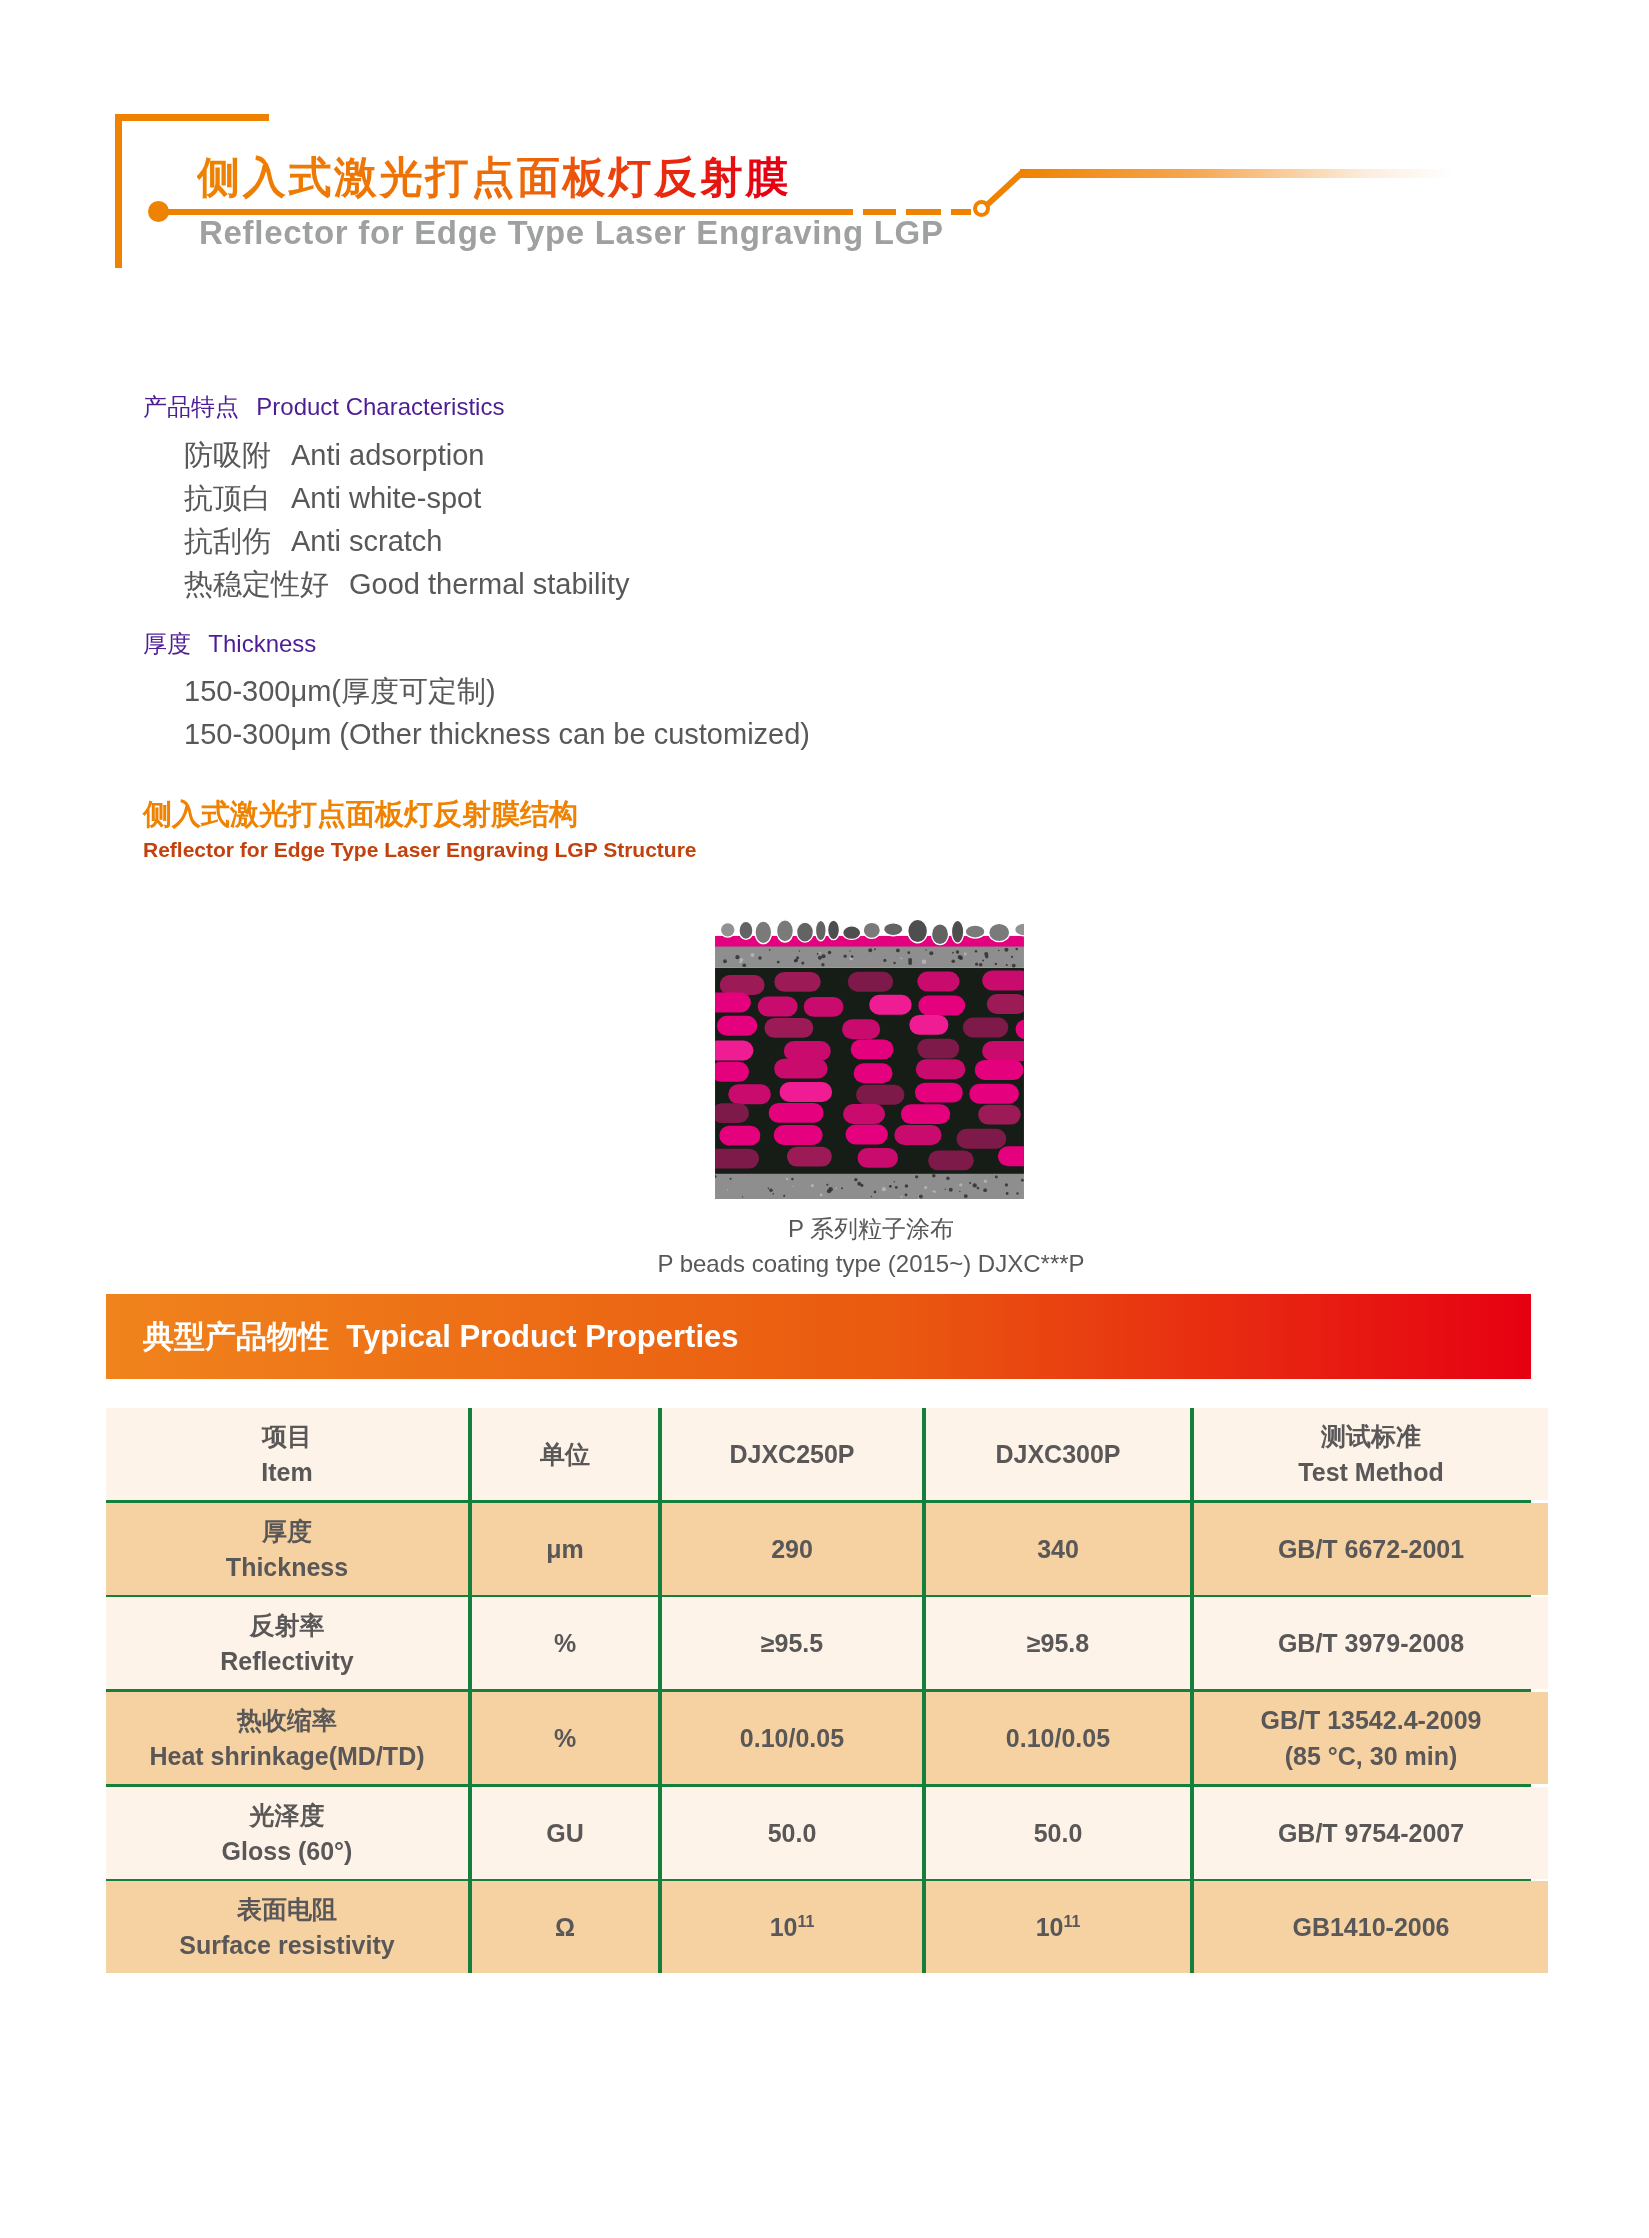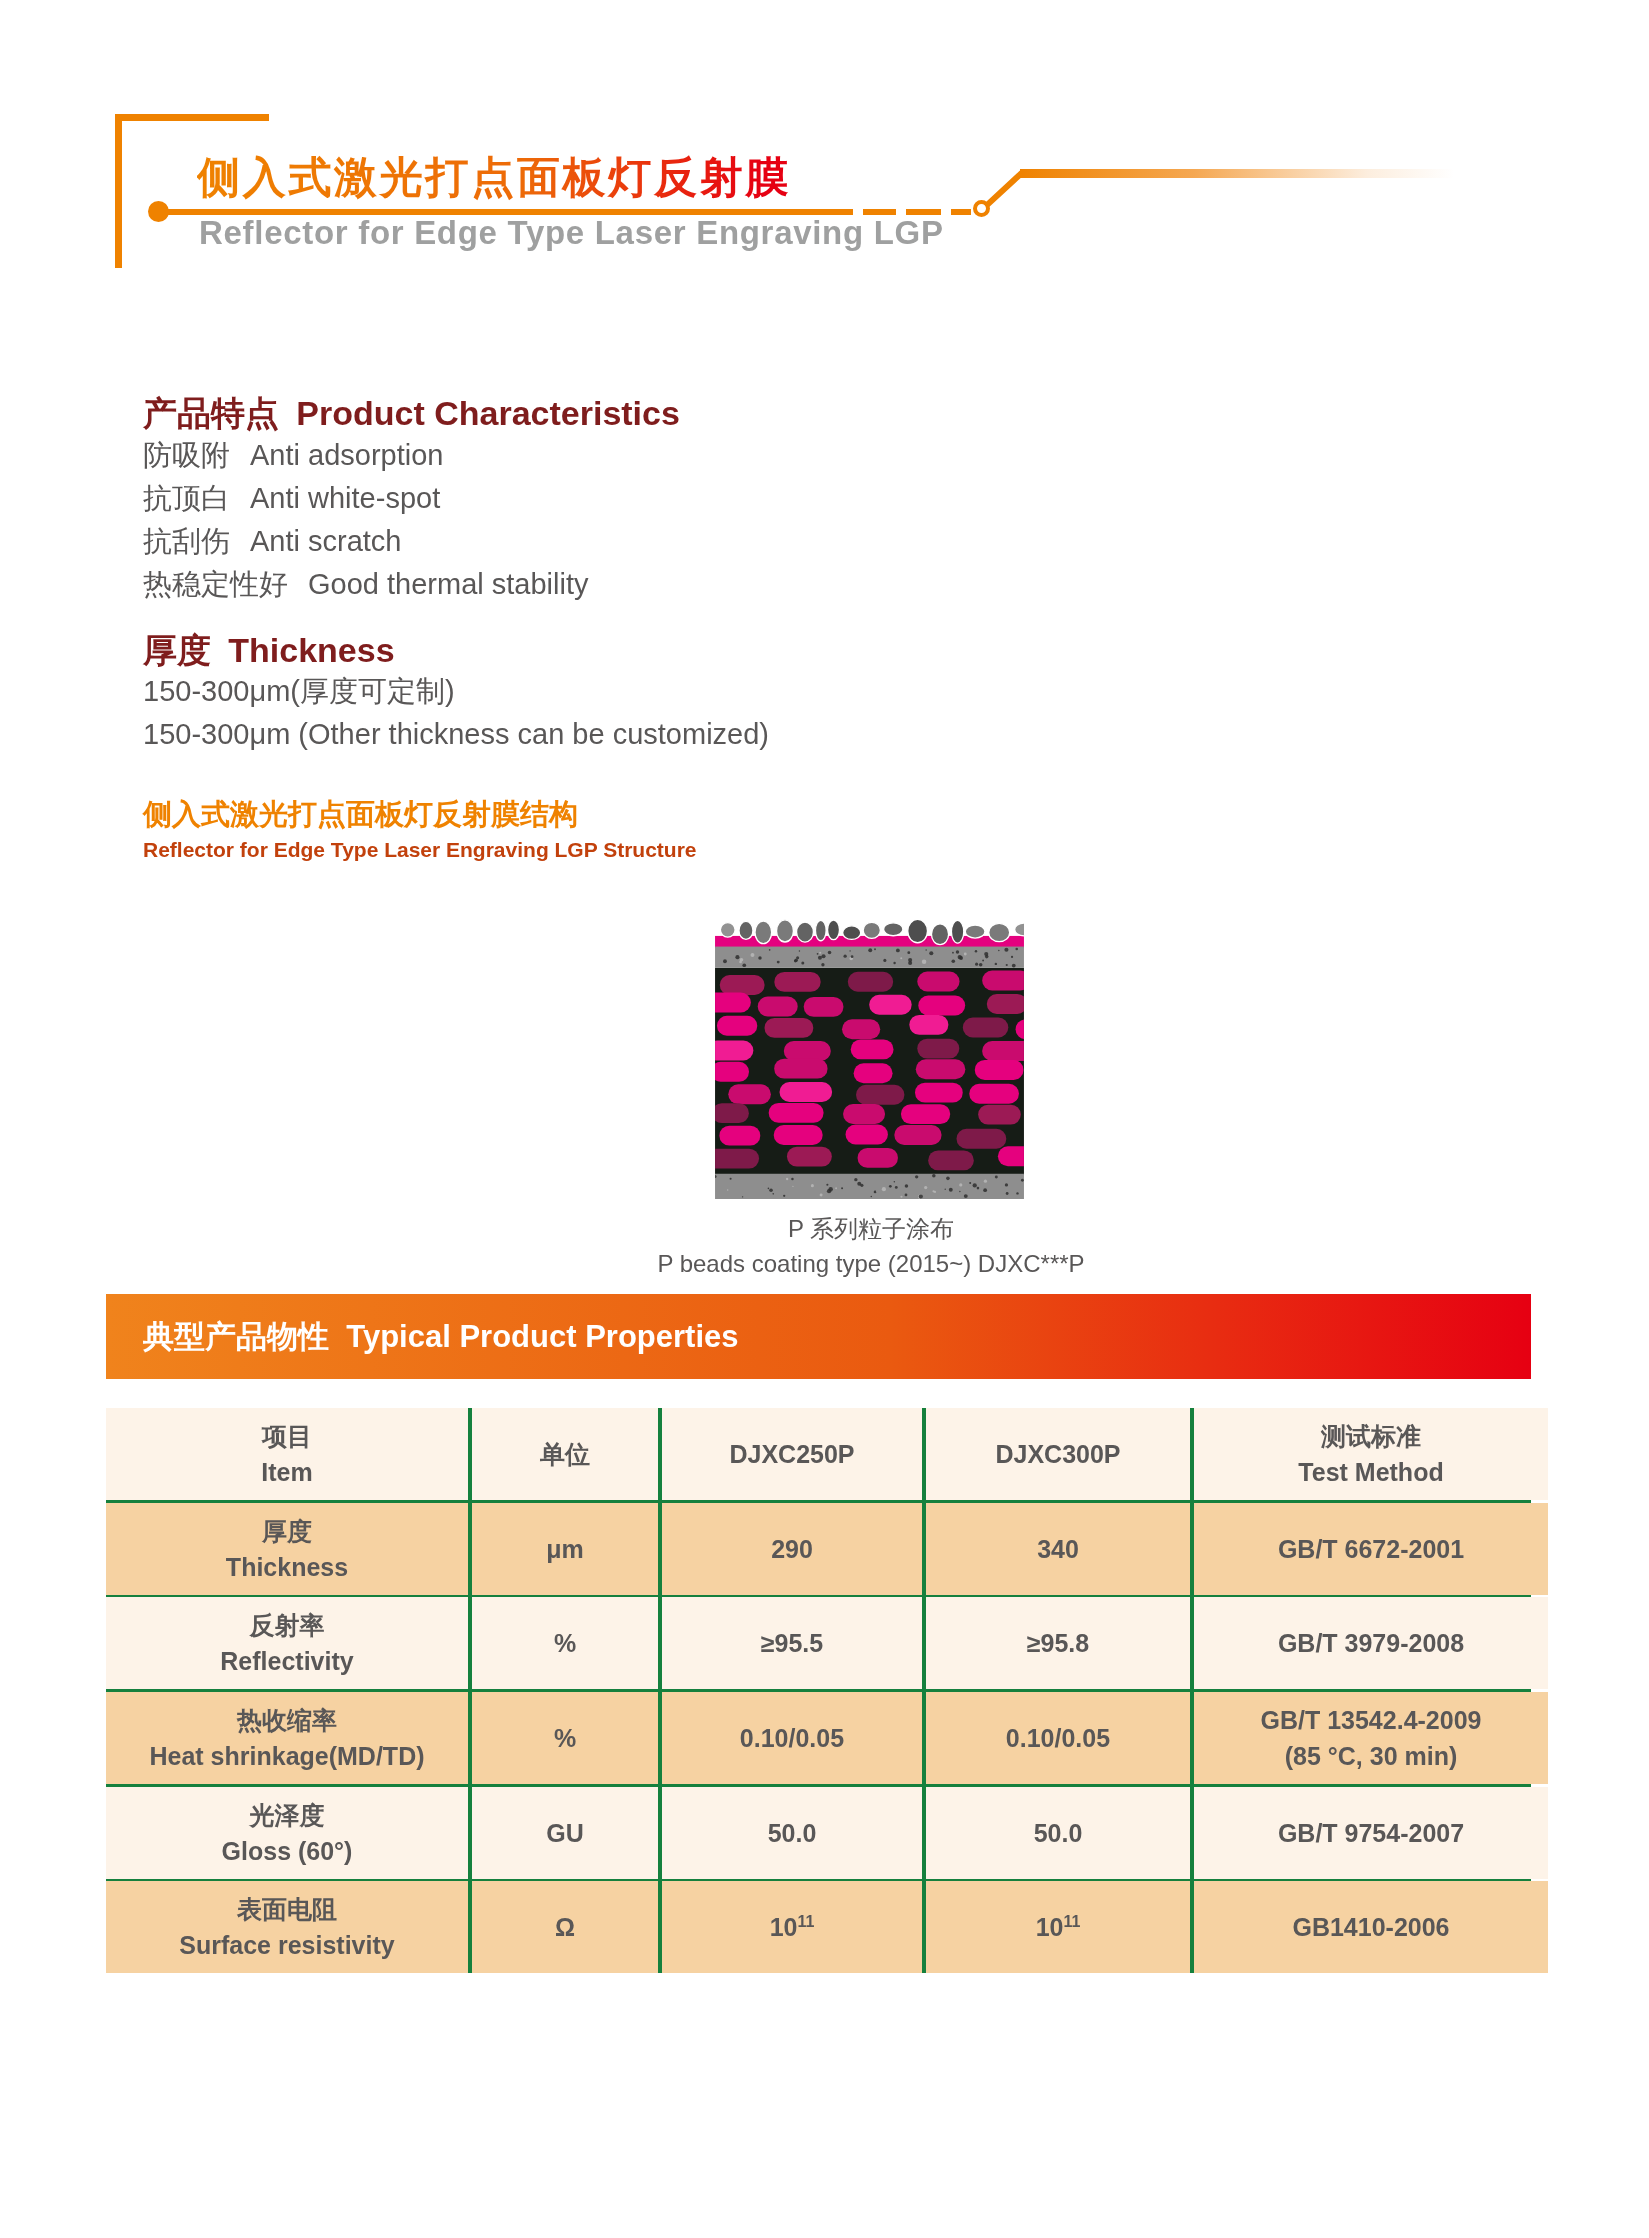--- a/index.html
+++ b/index.html
@@ -20,25 +20,25 @@
   .div-dot{position:absolute;left:148px;top:201px;width:21px;height:21px;border-radius:50%;background:#EF8200;}
   .div-solid{position:absolute;left:167px;top:209px;width:686px;height:6px;background:#EF8200;}
   .div-dash{position:absolute;top:209px;height:6px;background:#EF8200;}
   .d1{left:863px;width:33px;} .d2{left:906px;width:35px;} .d3{left:951px;width:20px;}
   .div-ring{position:absolute;left:973px;top:200px;width:9.3px;height:9.3px;border:4.7px solid #EF8200;border-radius:50%;background:#fff;}
   .div-diag{position:absolute;left:986px;top:203px;width:51px;height:6px;background:#EF8200;border-radius:2.7px;
     transform:rotate(-42.8deg);transform-origin:left center;}
   .accent-bar{position:absolute;left:1020px;top:169px;width:434px;height:8.6px;
     background:linear-gradient(90deg,#EF8200 0%,rgba(243,152,51,.85) 40%,rgba(247,205,160,.35) 80%,rgba(255,255,255,0) 100%);}
   
-  .sec-head{position:absolute;left:143px;font-size:34px;font-weight:bold;color:#7f1d1d;white-space:nowrap;}
+  .sec-head{position:absolute;left:143px;font-size:24px;font-weight:normal;color:#4c1d95;white-space:nowrap;}
   .gap{margin-left:17.3px;}
   .feat-list{position:absolute;left:143px;top:434px;}
   .thick-list{position:absolute;left:143px;top:670px;}
-  .body-line{font-size:29px;color:#595757;line-height:43px;white-space:nowrap;}
+  .body-line{font-size:29px;color:#595757;line-height:43px;white-space:nowrap;margin-left:41px;}
   .body-line .en{margin-left:20px;}
   .struct-zh{position:absolute;left:143px;top:795px;font-size:29px;font-weight:bold;color:#EF8200;white-space:nowrap;text-align:center;}
   .struct-en{position:absolute;left:143px;top:838px;font-size:21px;font-weight:bold;color:#c2410c;white-space:nowrap;}
   .figure{position:absolute;left:715px;top:916px;width:309px;height:283px;}
   .caption{position:absolute;left:605px;width:532px;text-align:center;font-size:24px;color:#595757;white-space:nowrap;}
   .cap-zh{top:1213px;} .cap-en{top:1250px;}
   
   .banner{position:absolute;left:106px;top:1294px;width:1425px;height:85px;
     background:linear-gradient(90deg,#F0831C 0%,#EA5A10 55%,#E60012 100%);
     display:flex;align-items:center;padding-left:37px;box-sizing:border-box;}

